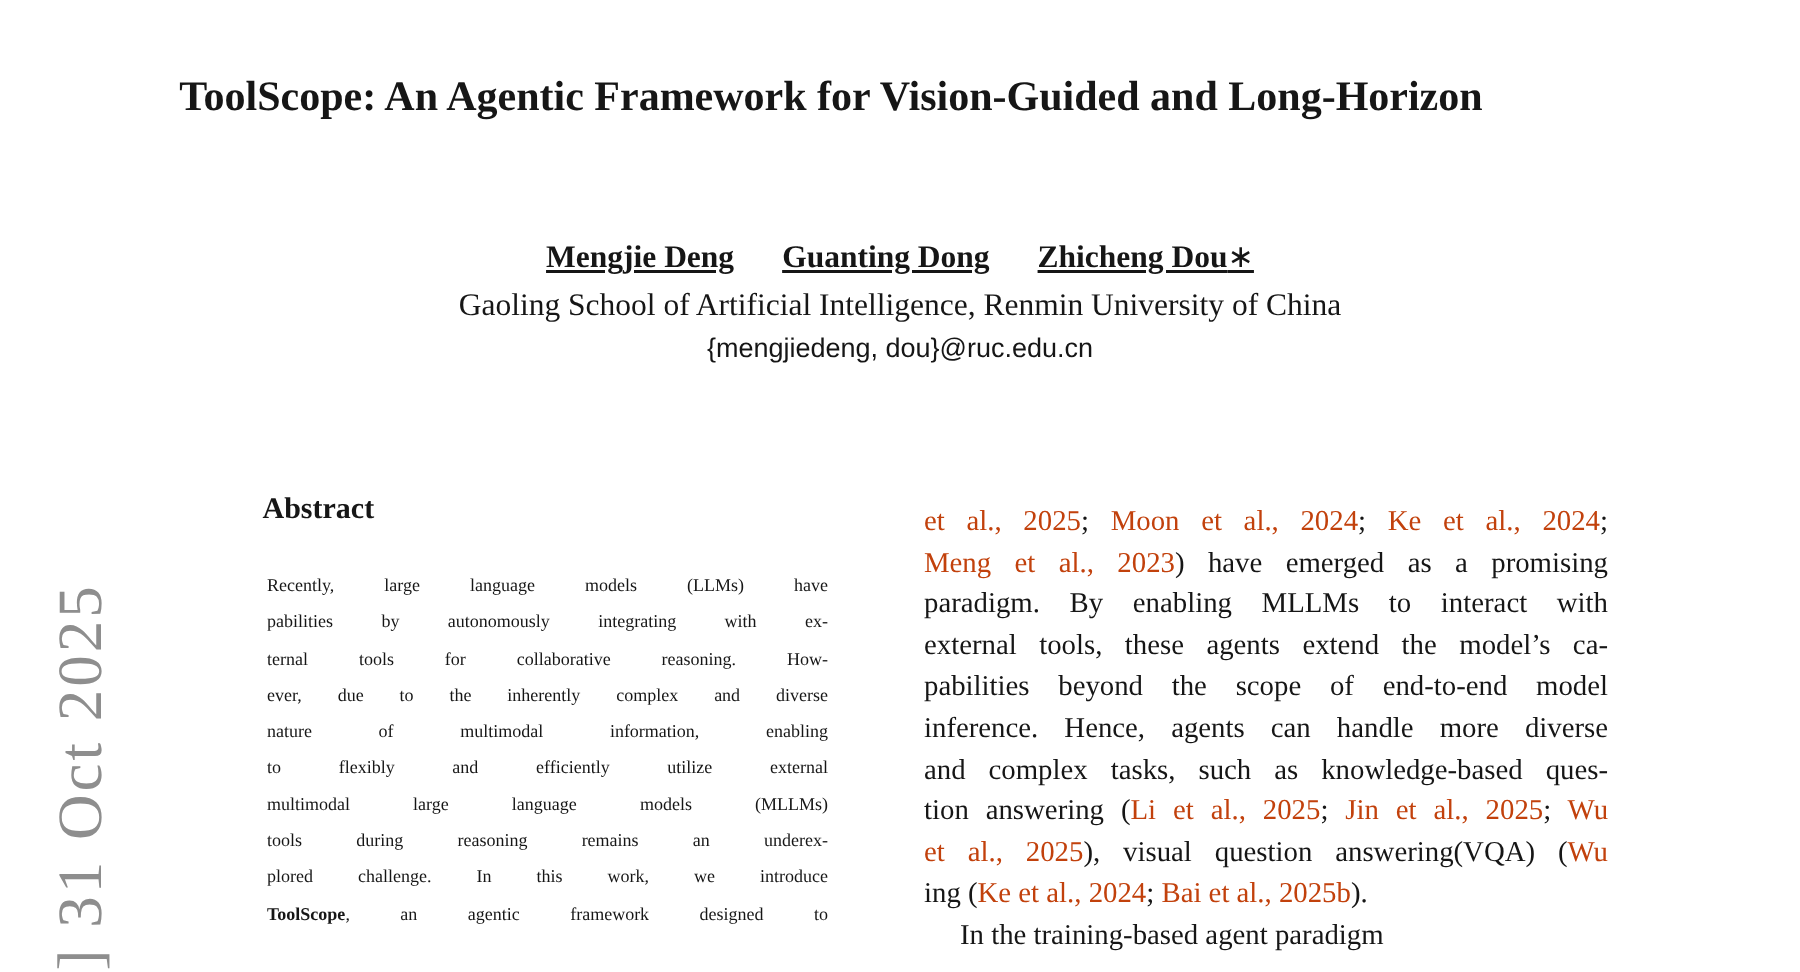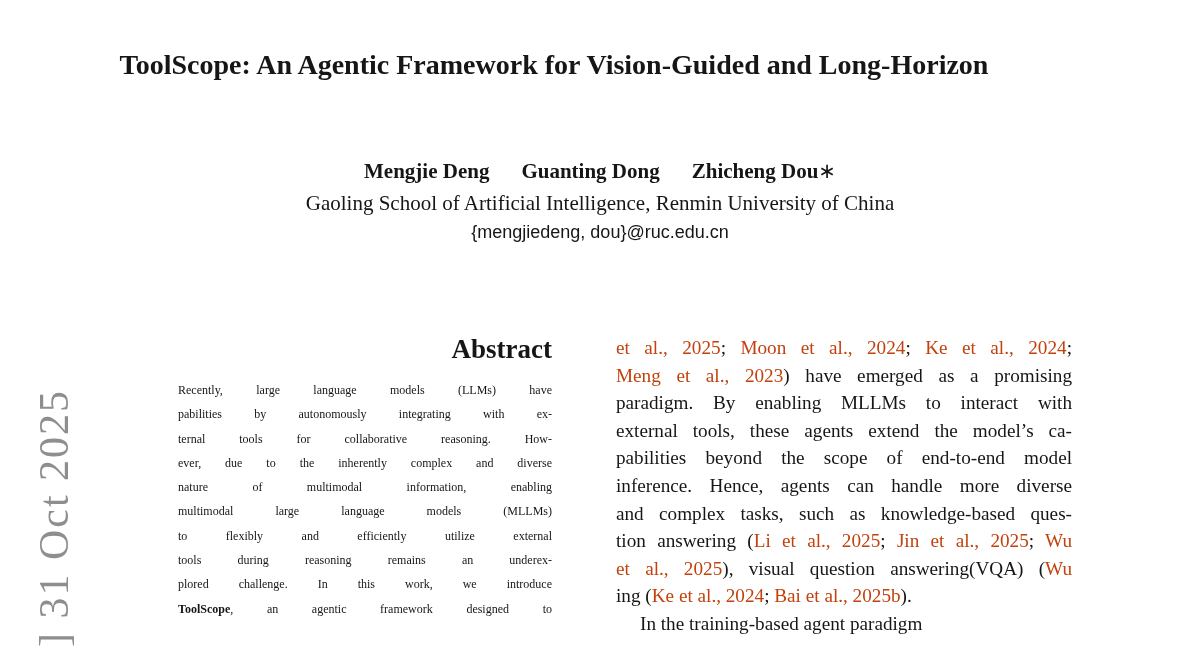--- a/index.html
+++ b/index.html
@@ -39,45 +39,45 @@
   }
   .authors {
     position: absolute;
     top: 158px; left: 0;
     width: 1200px;
     text-align: center;
     font-size: 21px;
     font-weight: bold;
     line-height: 26px;
   }
-  .author { margin: 0 16px; }
+  .author { margin: 0 16px; text-decoration: underline; }
   .author-mark { font-weight: normal; }
   .affiliation {
     position: absolute;
     top: 190px; left: 0;
     width: 1200px;
     text-align: center;
     font-size: 21px;
     line-height: 26px;
   }
   .email {
     position: absolute;
     top: 219px; left: 0;
     width: 1200px;
     text-align: center;
     font-family: Liberation Sans, sans-serif;
     font-size: 18px;
     line-height: 26px;
   }
   .abstract-heading {
     position: absolute;
-    top: 336px; left: 175px;
+    top: 326px; left: 175px;
     width: 377px;
-    text-align: right;
-    font-size: 27px;
+    text-align: left;
+    font-size: 20px;
     font-weight: bold;
     line-height: 26px;
   }
   .abstract-body {
     position: absolute;
     top: 378px; left: 178px;
     width: 374px;
     font-size: 12px;
     line-height: 24.3px;
   }
@@ -112,22 +112,22 @@
   <div class="email">{mengjiedeng, dou}@ruc.edu.cn</div>
 
   <div class="abstract-heading">Abstract</div>
 
   <div class="abstract-body">
       <div class="line just"><span class="seg seg-text">Recently, large language models (LLMs) have</span></div>
       <div class="line just"><span class="seg seg-text">pabilities by autonomously integrating with ex-</span></div>
       <div class="line just"><span class="seg seg-text">ternal tools for collaborative reasoning. How-</span></div>
       <div class="line just"><span class="seg seg-text">ever, due to the inherently complex and diverse</span></div>
       <div class="line just"><span class="seg seg-text">nature of multimodal information, enabling</span></div>
+      <div class="line just"><span class="seg seg-text">to flexibly and efficiently utilize external</span></div>
       <div class="line just"><span class="seg seg-text">multimodal large language models (MLLMs)</span></div>
-      <div class="line just"><span class="seg seg-text">to flexibly and efficiently utilize external</span></div>
       <div class="line just"><span class="seg seg-text">tools during reasoning remains an underex-</span></div>
       <div class="line just"><span class="seg seg-text">plored challenge. In this work, we introduce</span></div>
       <div class="line just"><span class="seg seg-bold">ToolScope</span><span class="seg seg-text">, an agentic framework designed to</span></div>
     </div>
 
   <div class="intro-body">
       <div class="line just"><span class="seg seg-cite">et al., 2025</span><span class="seg seg-text">; </span><span class="seg seg-cite">Moon et al., 2024</span><span class="seg seg-text">; </span><span class="seg seg-cite">Ke et al., 2024</span><span class="seg seg-text">;</span></div>
       <div class="line just"><span class="seg seg-cite">Meng et al., 2023</span><span class="seg seg-text">) have emerged as a promising</span></div>
       <div class="line just"><span class="seg seg-text">paradigm. By enabling MLLMs to interact with</span></div>
       <div class="line just"><span class="seg seg-text">external tools, these agents extend the model’s ca-</span></div>

